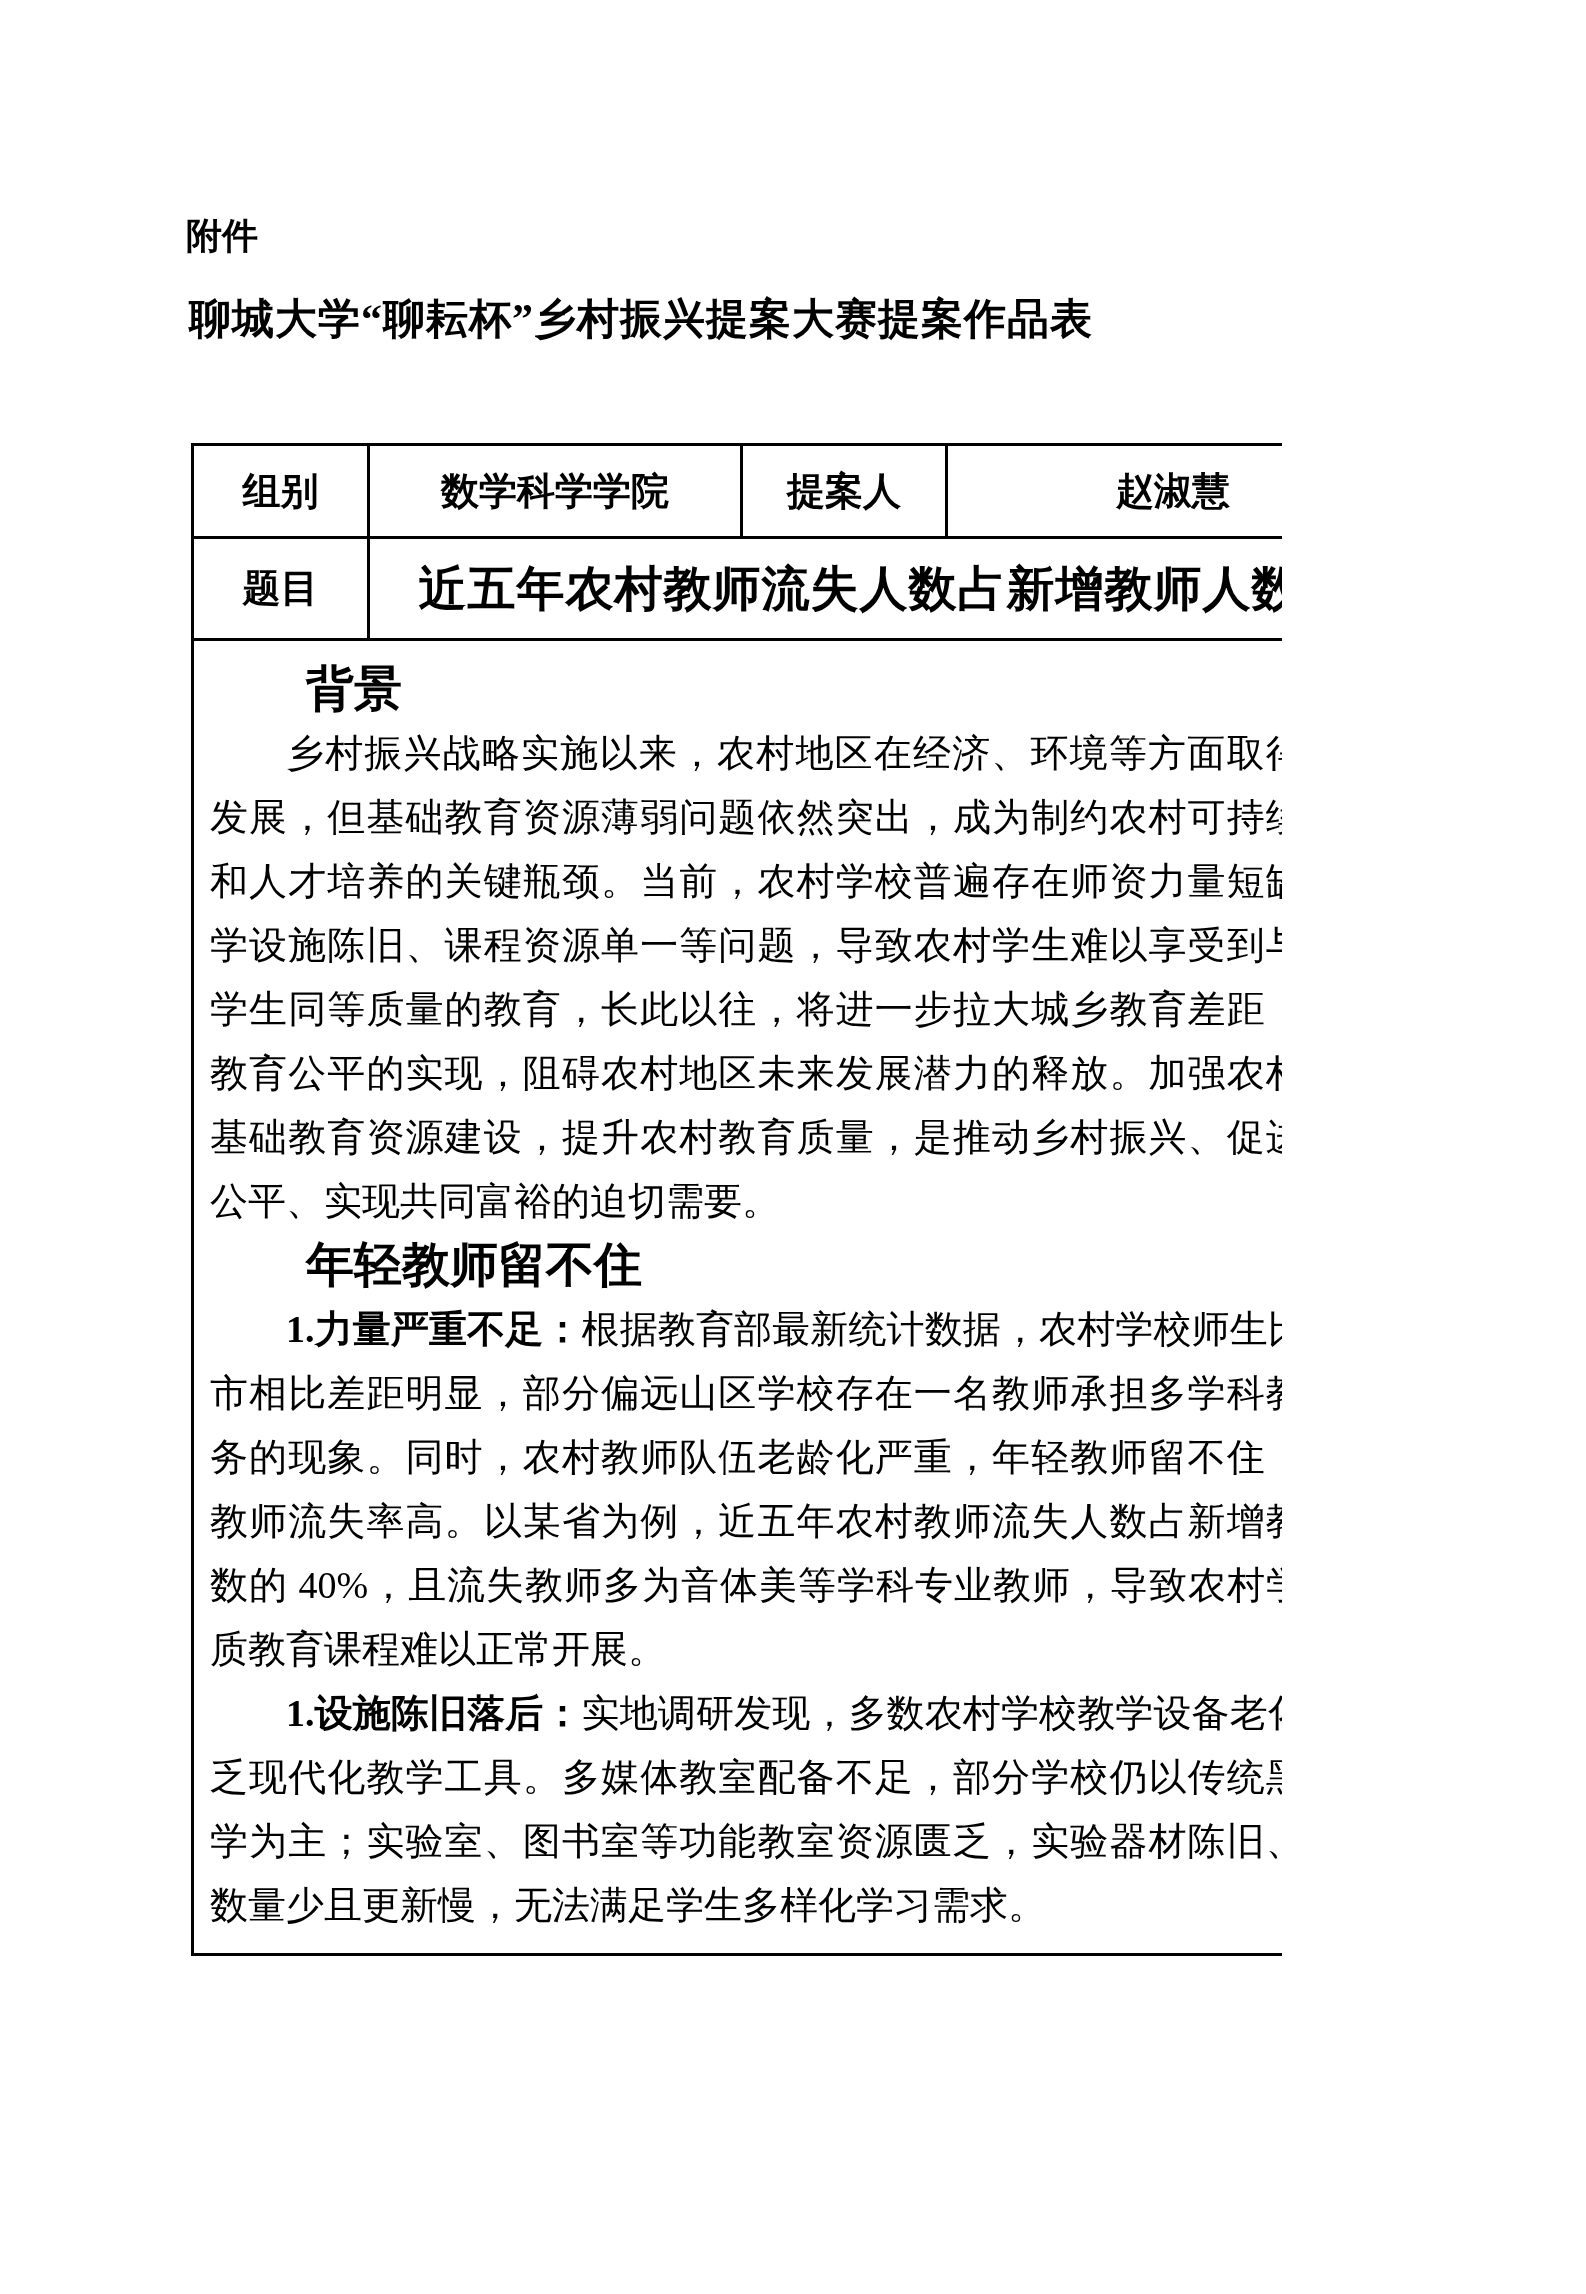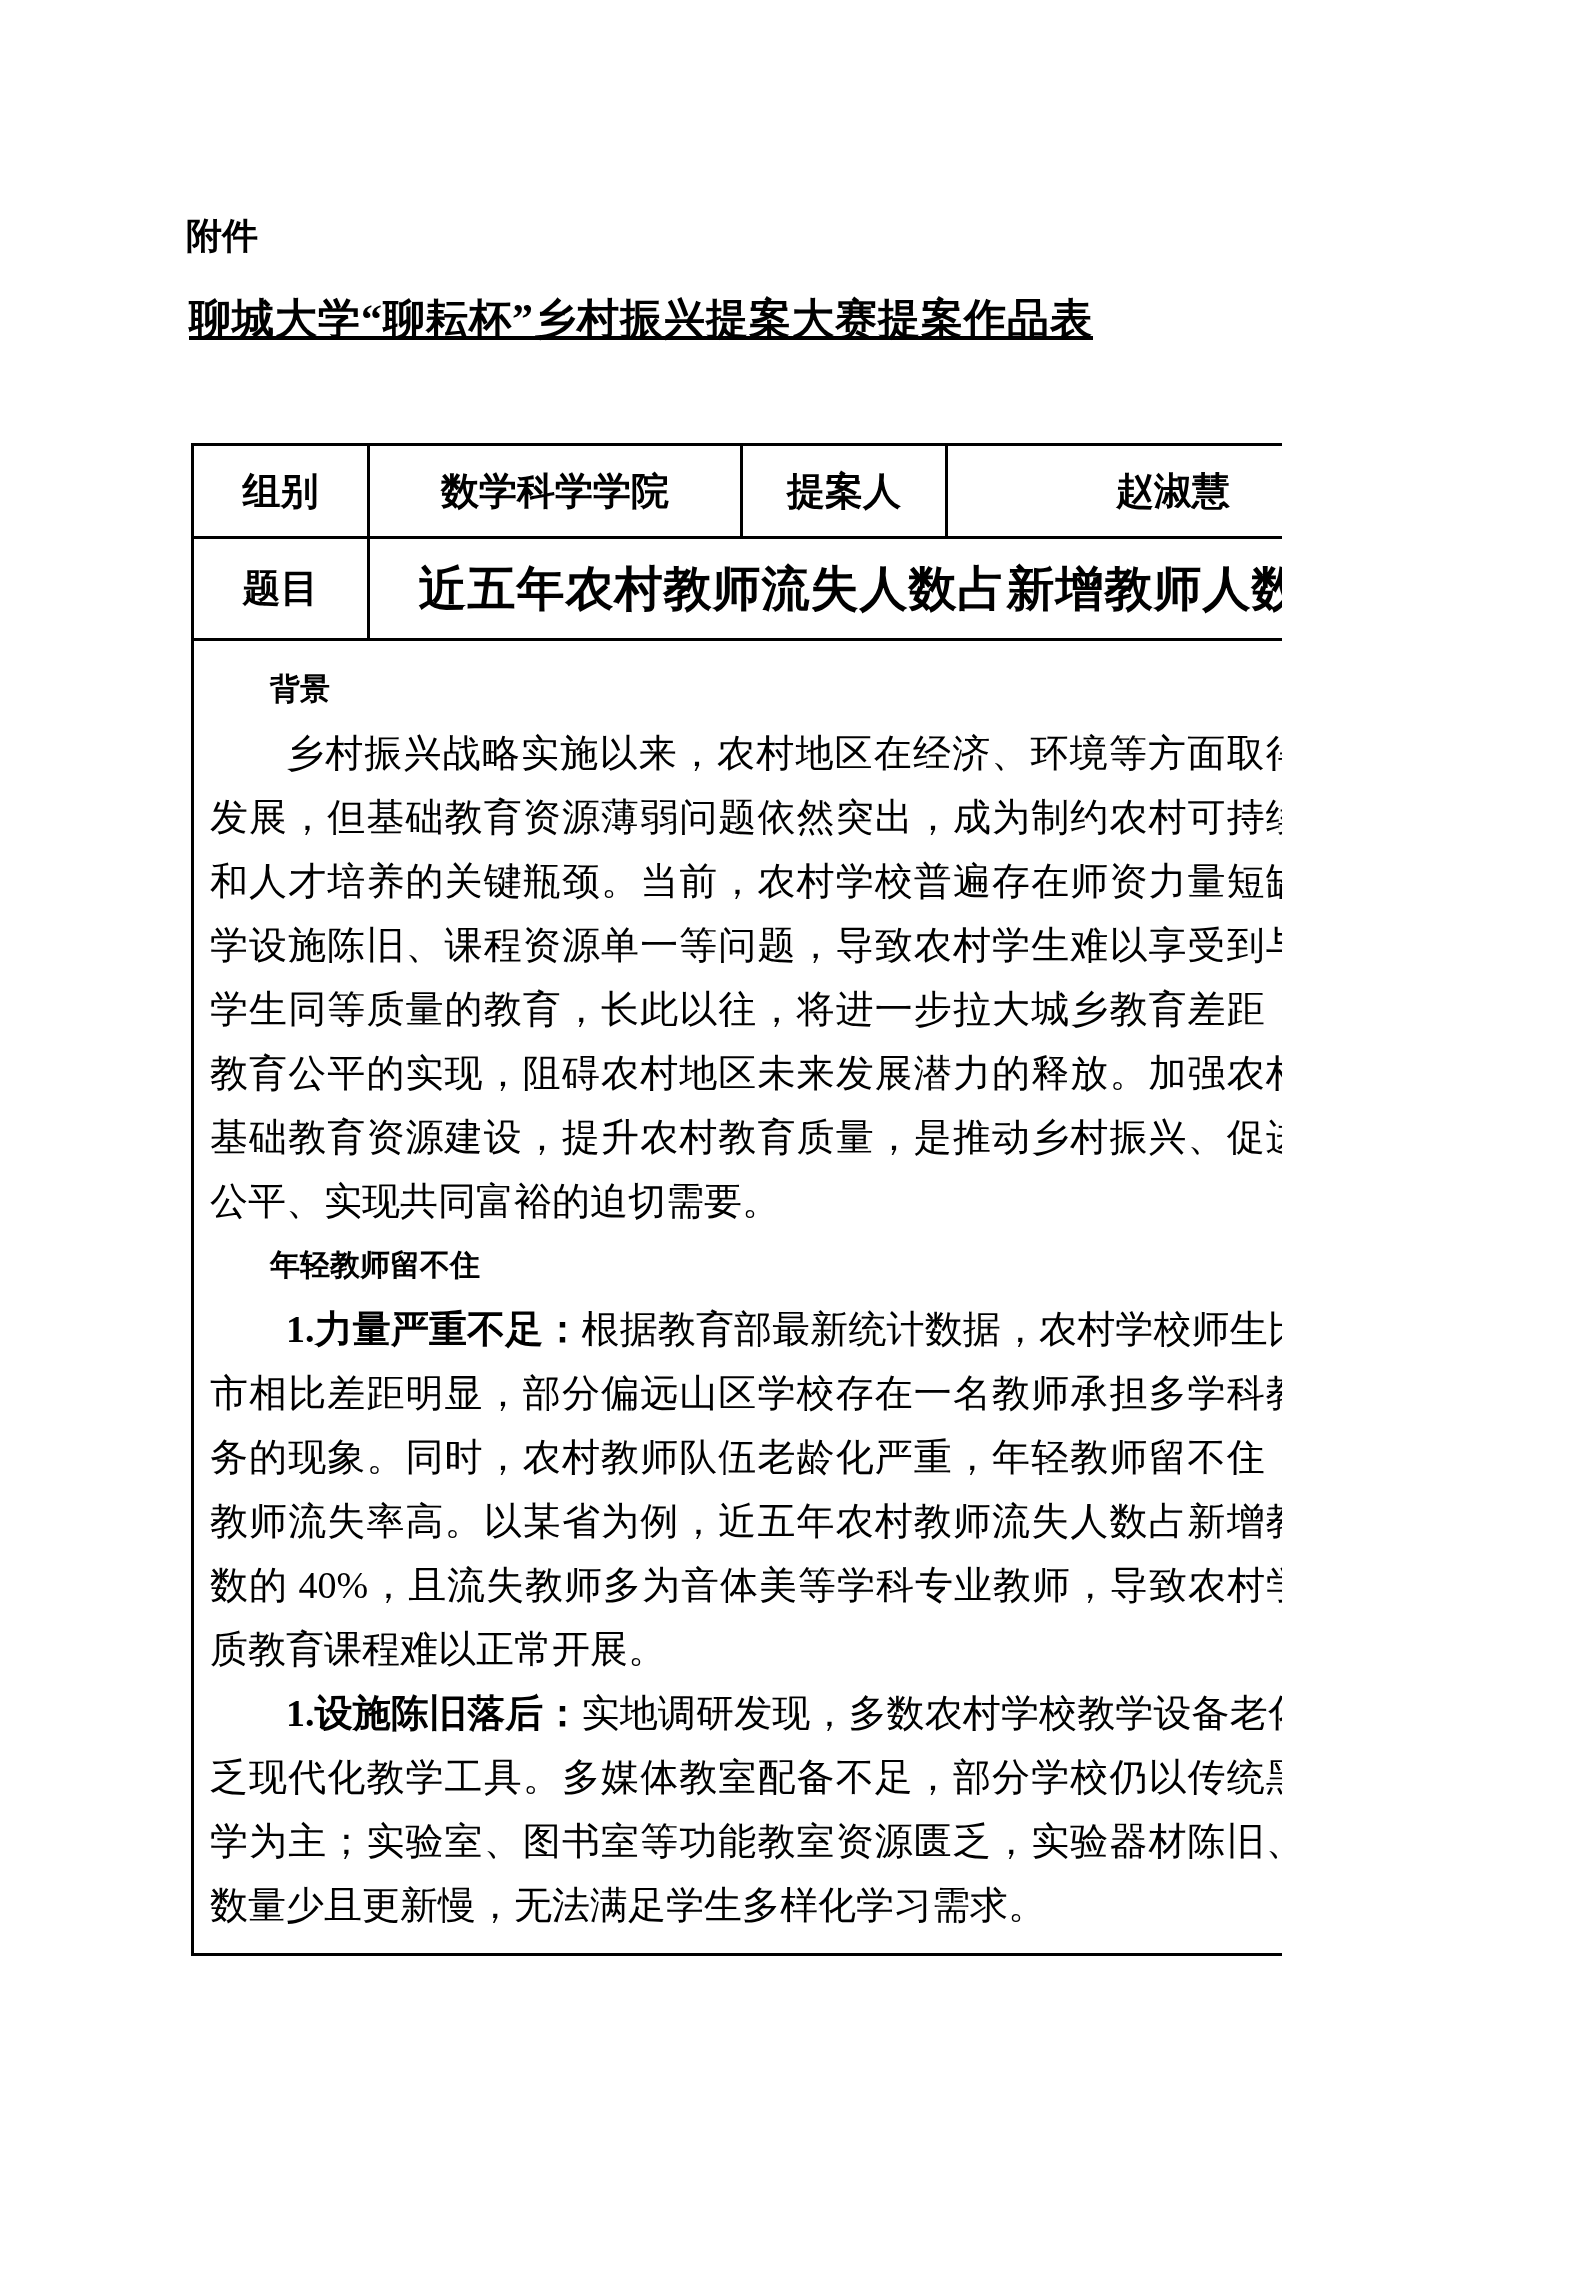--- a/index.html
+++ b/index.html
@@ -28,21 +28,20 @@
     left: 0;
     top: 292px;
     width: 100%;
     text-align: center;
     font-family: "Liberation Serif", serif;
     font-weight: 700;
     font-size: 42px;
     line-height: 54px;
     letter-spacing: 1px;
     color: #000000;
-    text-decoration: underline;
   }
   table.form-table {
     position: absolute;
     left: 191px;
     top: 443px;
     width: 1207px;
     border-collapse: collapse;
     table-layout: fixed;
   }
   table.form-table td, table.form-table th {
@@ -81,21 +80,21 @@
     font-size: 38px;
     line-height: 64px;
     text-align: justify;
     text-align-last: left;
     color: #000000;
   }
   .body-text p { text-indent: 2em; margin: 0; }
   .section-heading {
     font-family: "Liberation Sans", sans-serif;
     font-weight: 700;
-    font-size: 30px;
+    font-size: 48px;
     line-height: 64px;
     text-indent: 2em;
   }
   .run-label {
     font-family: Liberation Serif, serif;
     font-weight: 700;
   }
 </style>
 </head>
 <body>

